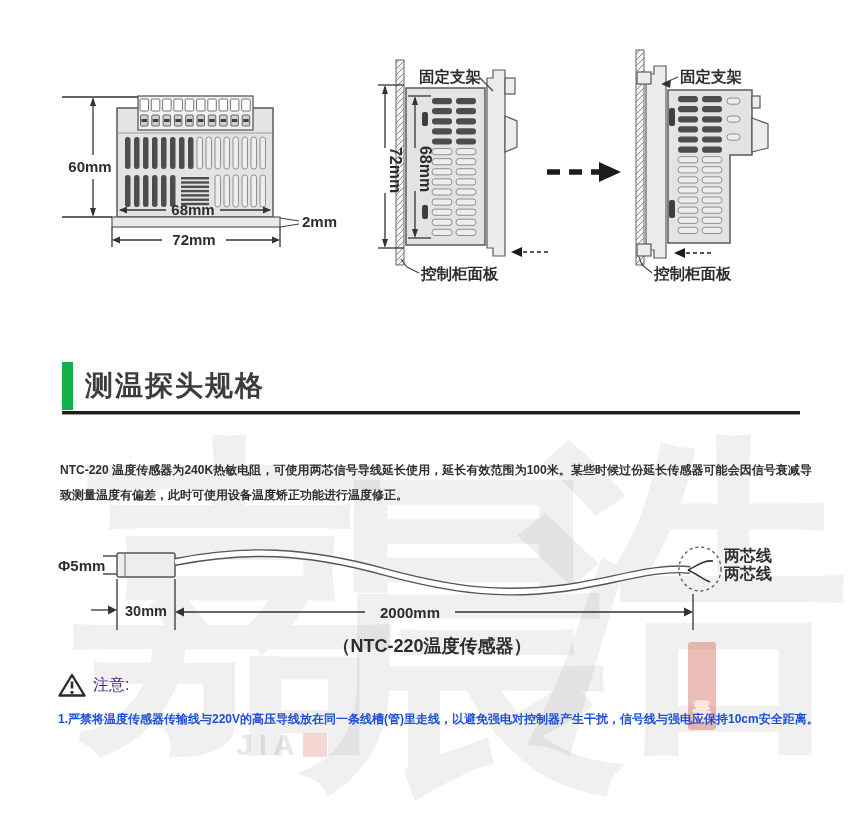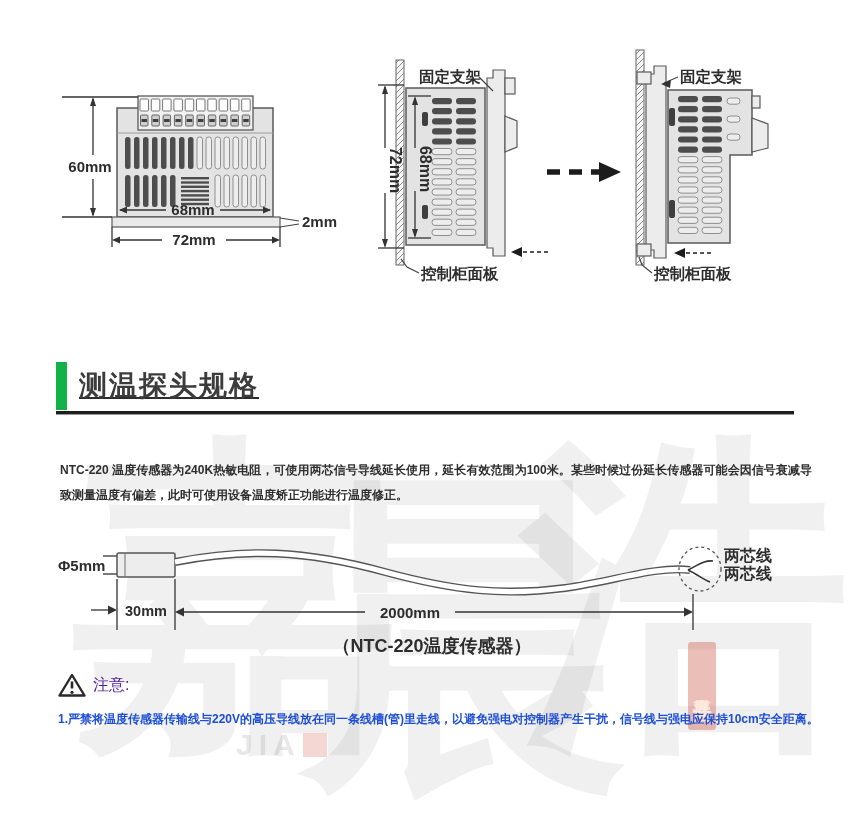--- a/index.html
+++ b/index.html
@@ -29,21 +29,21 @@
   .slat-dark{fill:#4d4d4d;}
   .slat-light{fill:#ededed;stroke:#8f8f8f;stroke-width:1;}
   .clip{fill:#3f3f3f;}
   .cell{fill:#ffffff;stroke:#777;stroke-width:1;}
   .screw{fill:#cfcfcf;stroke:#666;stroke-width:1;}
   .slot{fill:#3f3f3f;}
   .dash{stroke:#1c1c1c;stroke-width:1.6;stroke-dasharray:4 3;fill:none;}
   .bighead{fill:#1c1c1c;}
 
   
-  .section-head{position:absolute;left:56px;top:362px;width:738px;text-decoration:underline;}
+  .section-head{position:absolute;left:62px;top:362px;width:738px;}
   .head-row{display:flex;align-items:center;height:48px;}
   .green-bar{width:11px;height:48px;background:#12b24b;margin-right:12px;}
   .head-title{font-size:28px;font-weight:bold;color:#3c3c3c;letter-spacing:2px;}
   .head-rule{height:3px;background:#1e1e1e;border-bottom:1px solid #9a9a9a;margin-top:1px;}
 
   
   .spec-par{position:absolute;left:60px;top:458px;width:752px;font-size:12px;font-weight:bold;
             line-height:24.5px;color:#2e2e2e;text-align:justify;}
 
   

